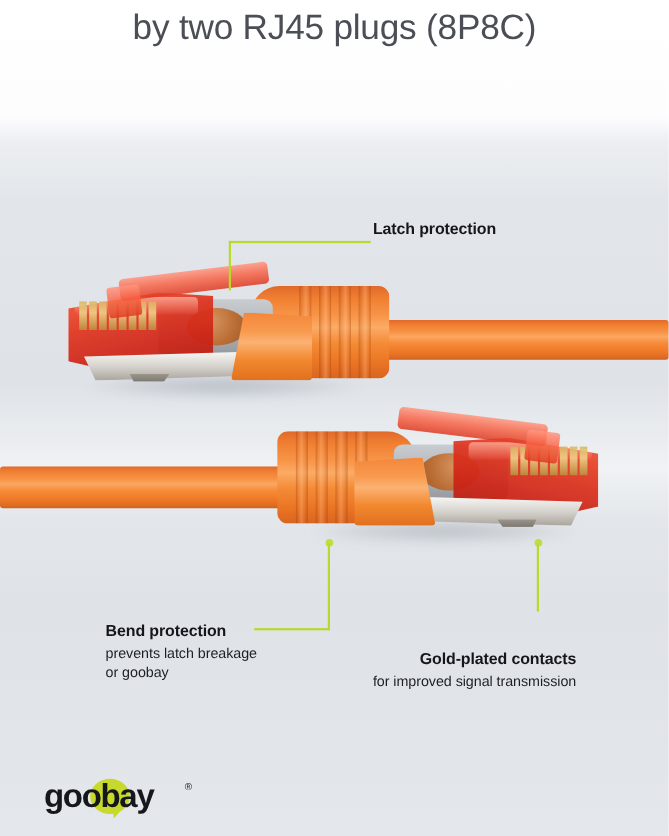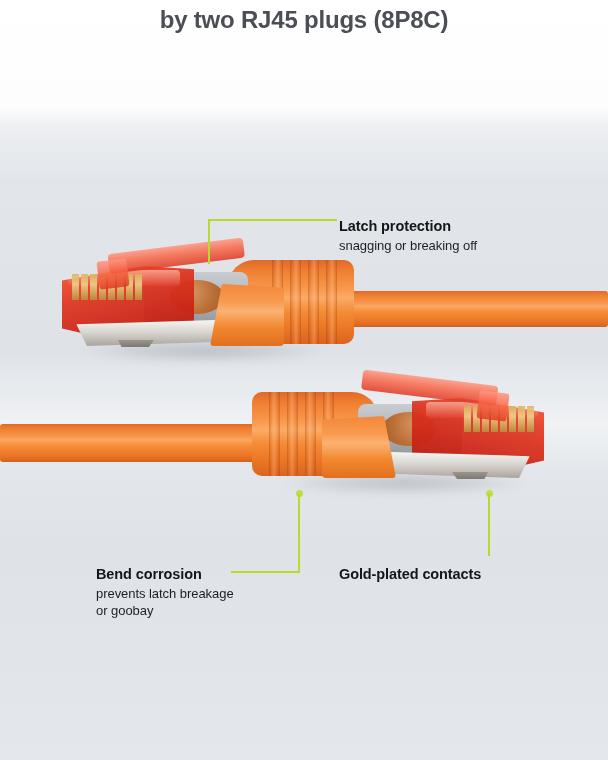--- a/index.html
+++ b/index.html
@@ -20,37 +20,37 @@
 
   
   .header{position:absolute;left:0;top:0;width:608px;text-align:center;}
   .title{
     margin:0;padding-top:24px;
     font-size:39px;font-weight:bold;letter-spacing:-0.6px;
     color:#16171a;line-height:1.05;
   }
   .subtitle{
     margin:0;padding-top:7px;
-    font-size:24px;font-weight:bold;letter-spacing:-0.2px;
+    font-size:32px;font-weight:normal;letter-spacing:-0.2px;
     color:#4b4f55;line-height:1.1;
   }
 
   
   .note{position:absolute;}
   .note-title{
     font-size:14.5px;font-weight:bold;color:#15161a;
     line-height:1.28;margin:0 0 1px 0;letter-spacing:-0.1px;
   }
   .note-line{
     font-size:13px;color:#1d1f23;line-height:1.33;
     letter-spacing:-0.05px;white-space:nowrap;
   }
-  #note-latch{left:339px;top:217px;}
+  #note-latch{left:339px;top:200px;}
   #note-bend{left:96px;top:565px;}
-  #note-gold{left:339px;top:565px;text-align:right;}
+  #note-gold{left:339px;top:591px;text-align:right;}
 
   
   .leader{position:absolute;}
   .lead-v{position:absolute;width:2px;background:#b9d92e;}
   .lead-h{position:absolute;height:2px;background:#b9d92e;}
   .lead-dot{position:absolute;width:7px;height:7px;border-radius:50%;background:#c3dd3c;}
 
   
   #lead-latch .lead-v{left:0;top:0;height:45px;}
   #lead-latch .lead-h{left:0;top:0;width:129px;}
@@ -294,27 +294,33 @@
     <div class="lead-h"></div>
   </div>
 
   <div class="leader" id="lead-gold" style="left:488px;top:494px;">
     <div class="lead-dot"></div>
     <div class="lead-v"></div>
   </div>
 
   <div class="note" id="note-latch">
     <div class="note-title">Latch protection</div>
-    <div class="note-line">snagging or breaking off</div>
   </div>
 
   <div class="note" id="note-bend">
-    <div class="note-title">Bend corrosion</div>
+    <div class="note-title">Bend protection</div>
     <div class="note-line">prevents latch breakage</div>
     <div class="note-line">or goobay</div>
   </div>
 
   <div class="note" id="note-gold">
     <div class="note-title">Gold-plated contacts</div>
-  </div>
-
+    <div class="note-line">for improved signal transmission</div>
+  </div>
+
+  <div id="logo">
+    <div class="logo-bubble"></div>
+    <div class="logo-bubble-tail"></div>
+    <div class="logo-text">goobay</div>
+    <div class="logo-reg">®</div>
+  </div>
 
 </div>
 
 </body></html>

